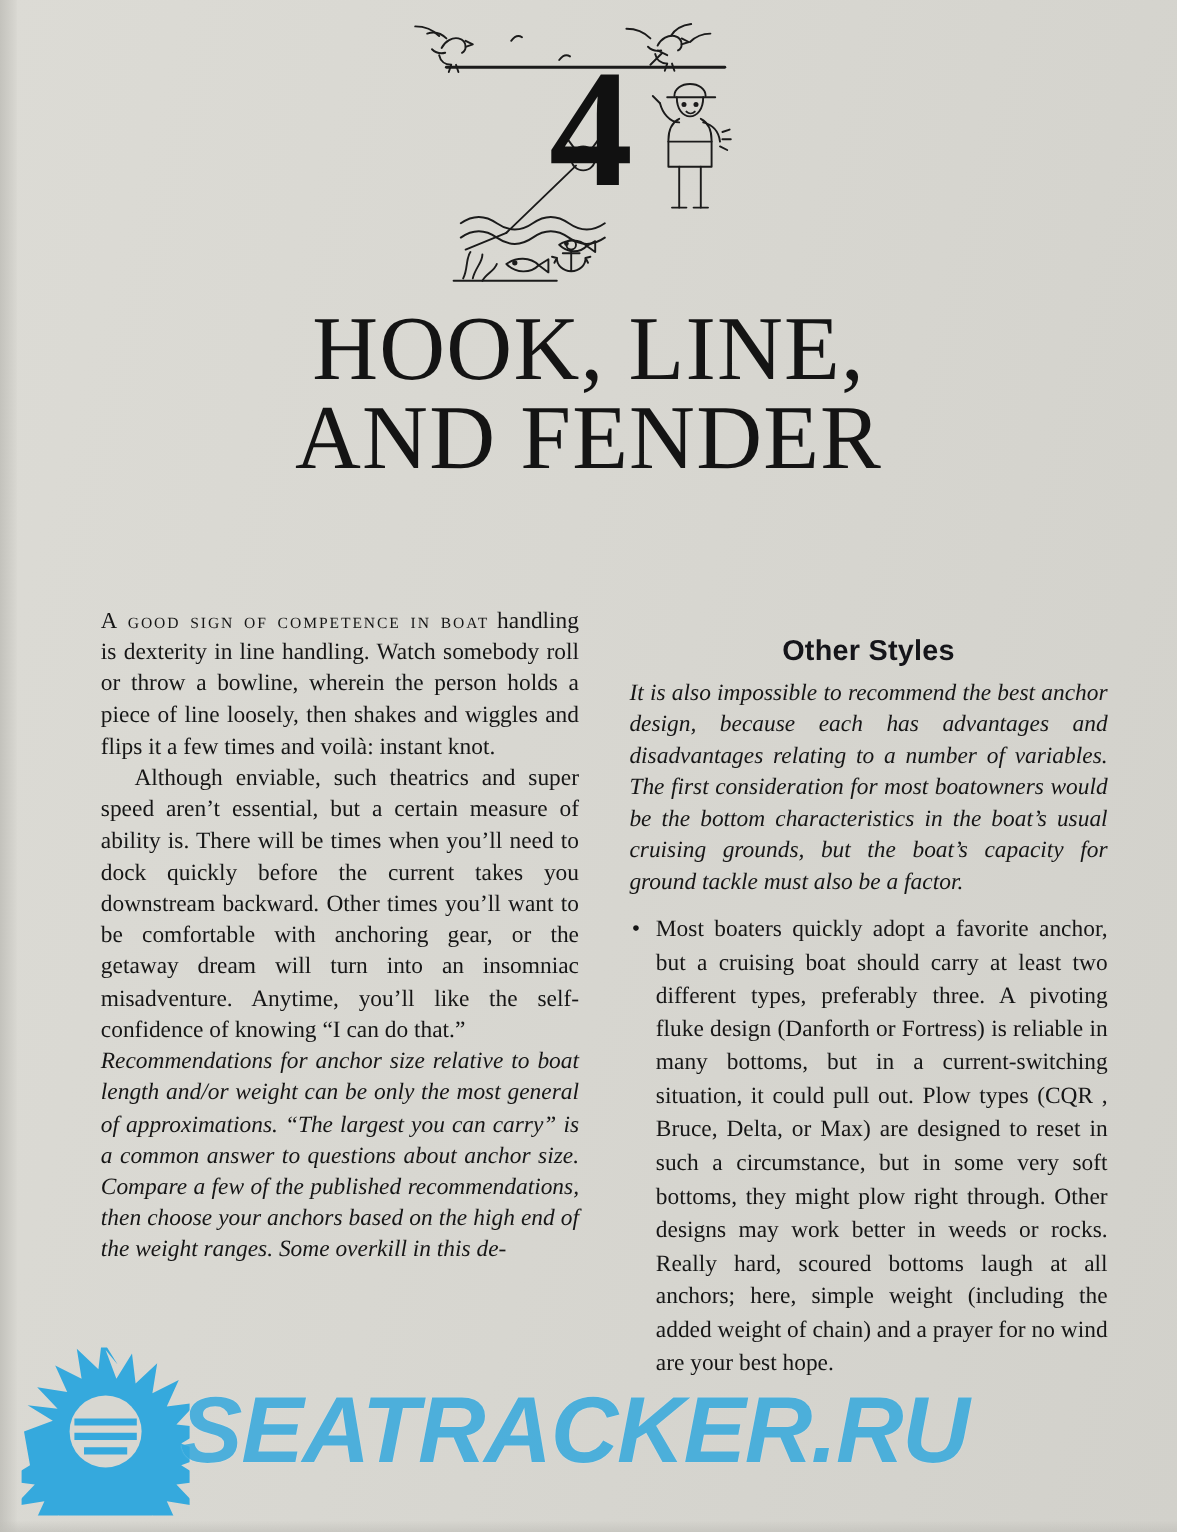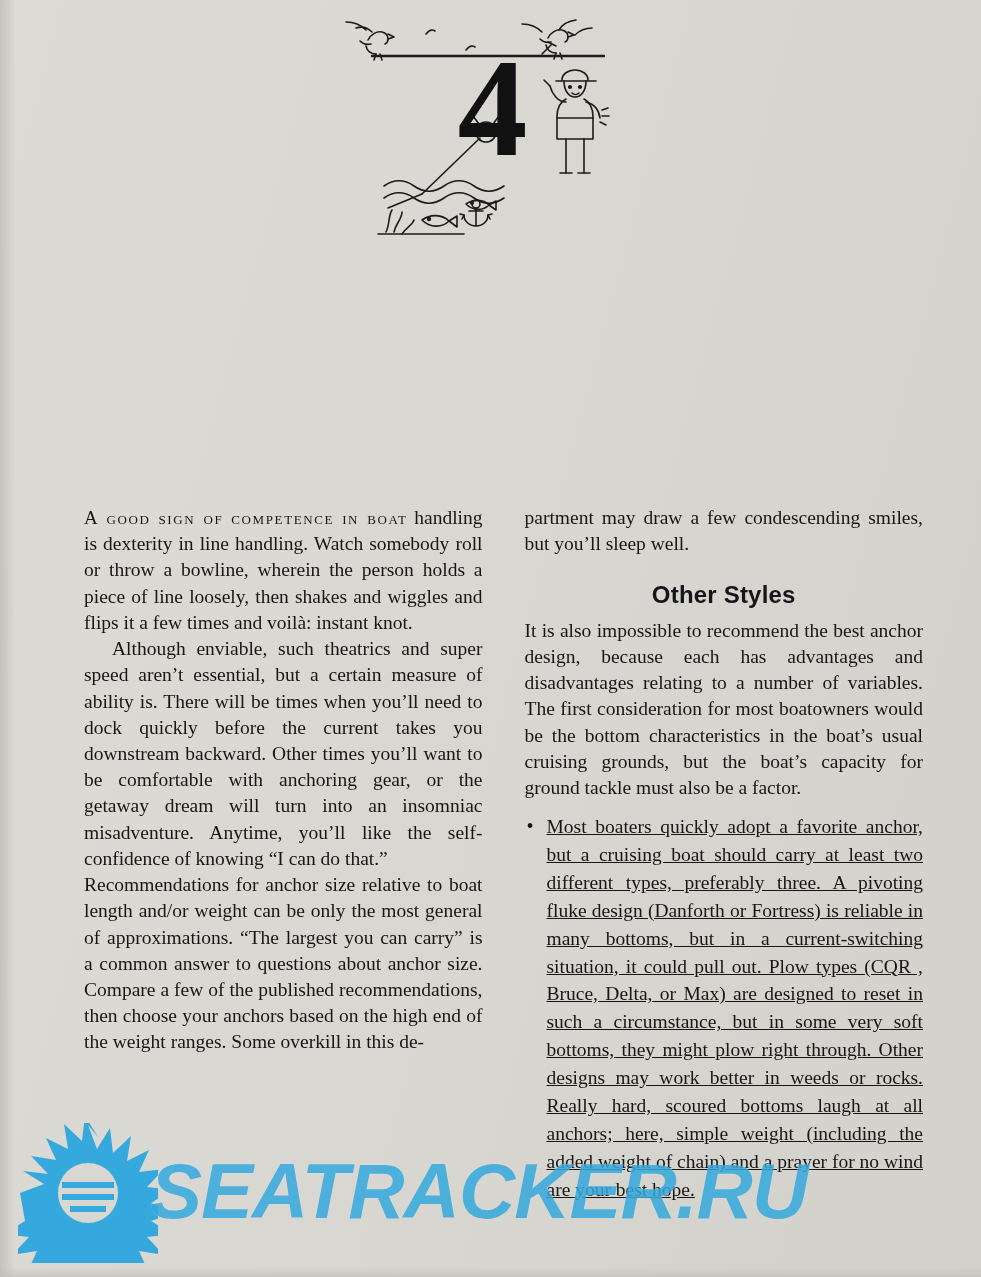--- a/index.html
+++ b/index.html
@@ -107,27 +107,26 @@
   }
   h2.subhead {
     font-family: "Liberation Sans", sans-serif;
     font-size: 24px;
     font-weight: bold;
     text-align: center;
     margin: 22px 0 6px 0;
     color: #15151a;
     letter-spacing: .2px;
   }
-  .col .after-head { text-indent: 0; }
+  .col .after-head { text-indent: 0; font-style: italic; }
 
   ul.bullets {
     margin: 12px 0 0 0;
     padding: 0;
     list-style: none;
-    text-decoration: underline;
   }
   ul.bullets li {
     position: relative;
     padding-left: 22px;
     text-align: justify;
     line-height: 1.43;
     font-size: 19.5px;
   }
   ul.bullets li::before {
     content: "\2022";
@@ -262,34 +261,37 @@
 
           <path d="M48 44l6-2M48 50l7 0M46 56l6 3"></path>
         </g>
 
         <path d="M216 46l10-10M222 34l8 4"></path>
       </g>
     </svg>
     <div class="chapter-number">4</div>
   </div>
 
+  <h1 class="chapter-title">
+    <span>HOOK, LINE,</span>
+    <span class="l2">AND FENDER</span>
+  </h1>
 
   <div class="columns">
 
     <div class="col">
       <p class="first">
         <span class="smallcaps-lead">A good sign of competence in boat</span><span> handling is dexterity in line handling. Watch somebody roll or throw a bowline, wherein the person holds a piece of line loosely, then shakes and wiggles and flips it a few times and voilà: instant knot.</span>
       </p>
       <p>Although enviable, such theatrics and super speed aren’t essential, but a certain measure of ability is. There will be times when you’ll need to dock quickly before the current takes you downstream backward. Other times you’ll want to be comfortable with anchoring gear, or the getaway dream will turn into an insomniac misadventure. Anytime, you’ll like the self-confidence of knowing “I can do that.”</p>
 
       <p class="after-head">Recommendations for anchor size relative to boat length and/or weight can be only the most general of approximations. “The largest you can carry” is a common answer to questions about anchor size. Compare a few of the published recommendations, then choose your anchors based on the high end of the weight ranges. Some overkill in this de-</p>
     </div>
 
     <div class="col">
-      <p class="first">partment may draw a few condescending smiles, but you’ll sleep well.</p>
 
       <h2 class="subhead">Other Styles</h2>
       <p class="after-head">It is also impossible to recommend the best anchor design, because each has advantages and disadvantages relating to a number of variables. The first consideration for most boatowners would be the bottom characteristics in the boat’s usual cruising grounds, but the boat’s capacity for ground tackle must also be a factor.</p>
 
       <ul class="bullets">
         <li>Most boaters quickly adopt a favorite anchor, but a cruising boat should carry at least two different types, preferably three. A pivoting fluke design (Danforth or Fortress) is reliable in many bottoms, but in a current-switching situation, it could pull out. Plow types (CQR , Bruce, Delta, or Max) are designed to reset in such a circumstance, but in some very soft bottoms, they might plow right through. Other designs may work better in weeds or rocks. Really hard, scoured bottoms laugh at all anchors; here, simple weight (including the added weight of chain) and a prayer for no wind are your best hope.</li>
       </ul>
     </div>
   </div>
 

